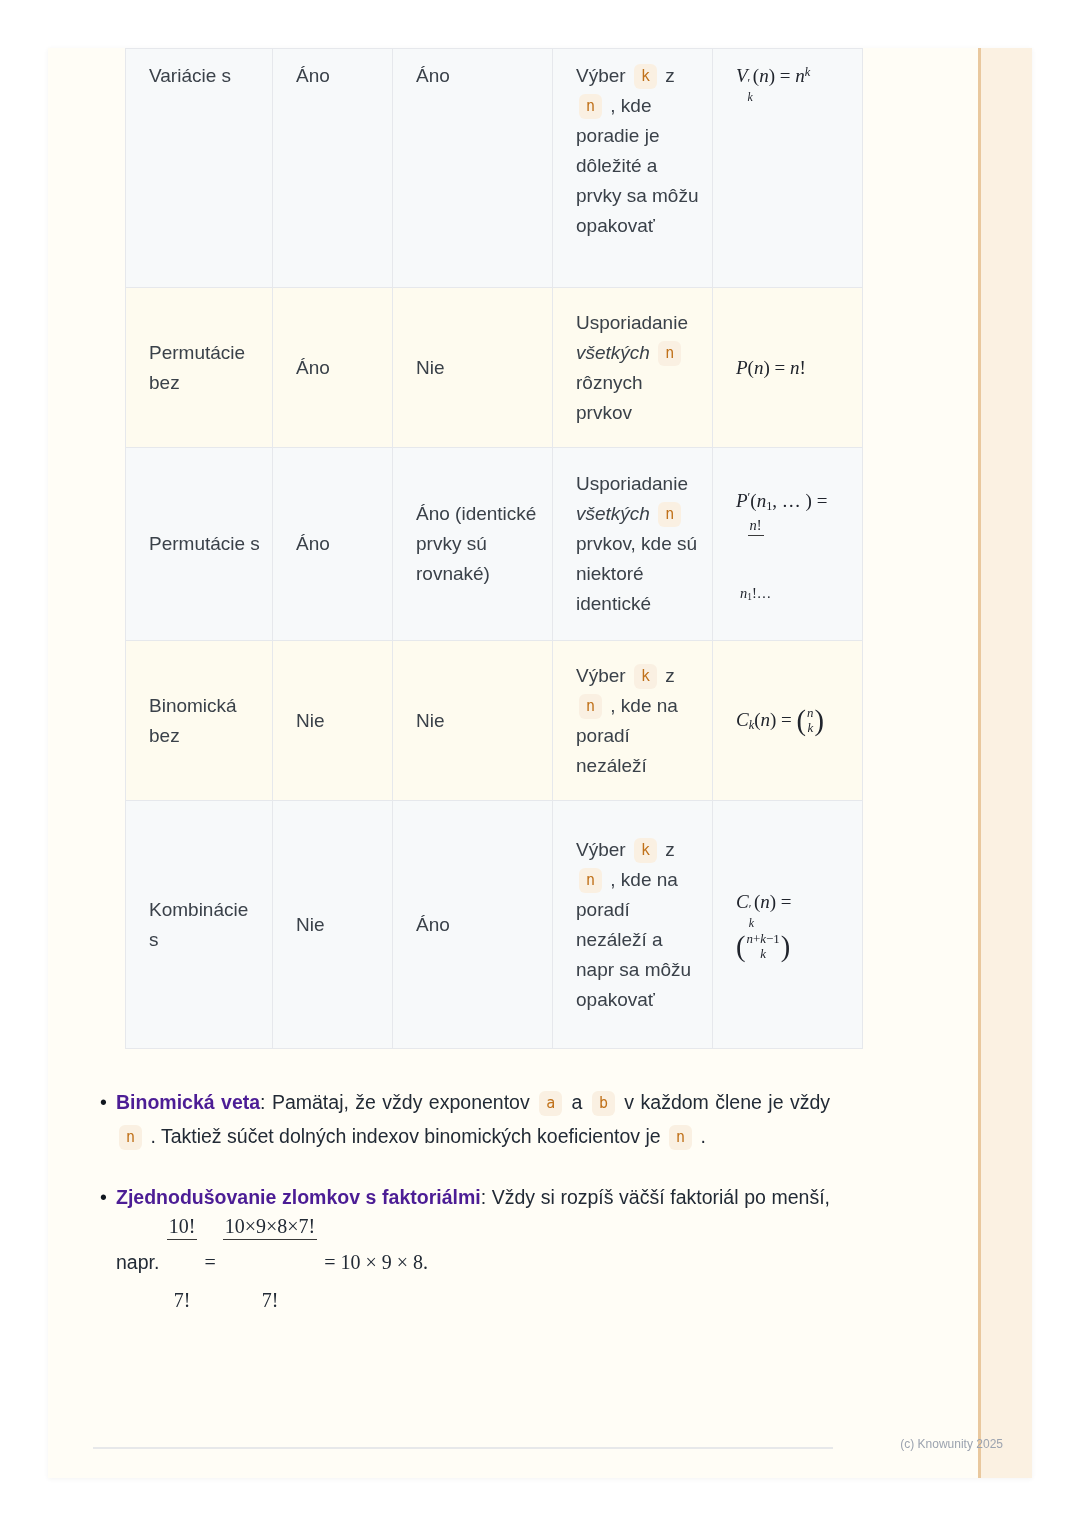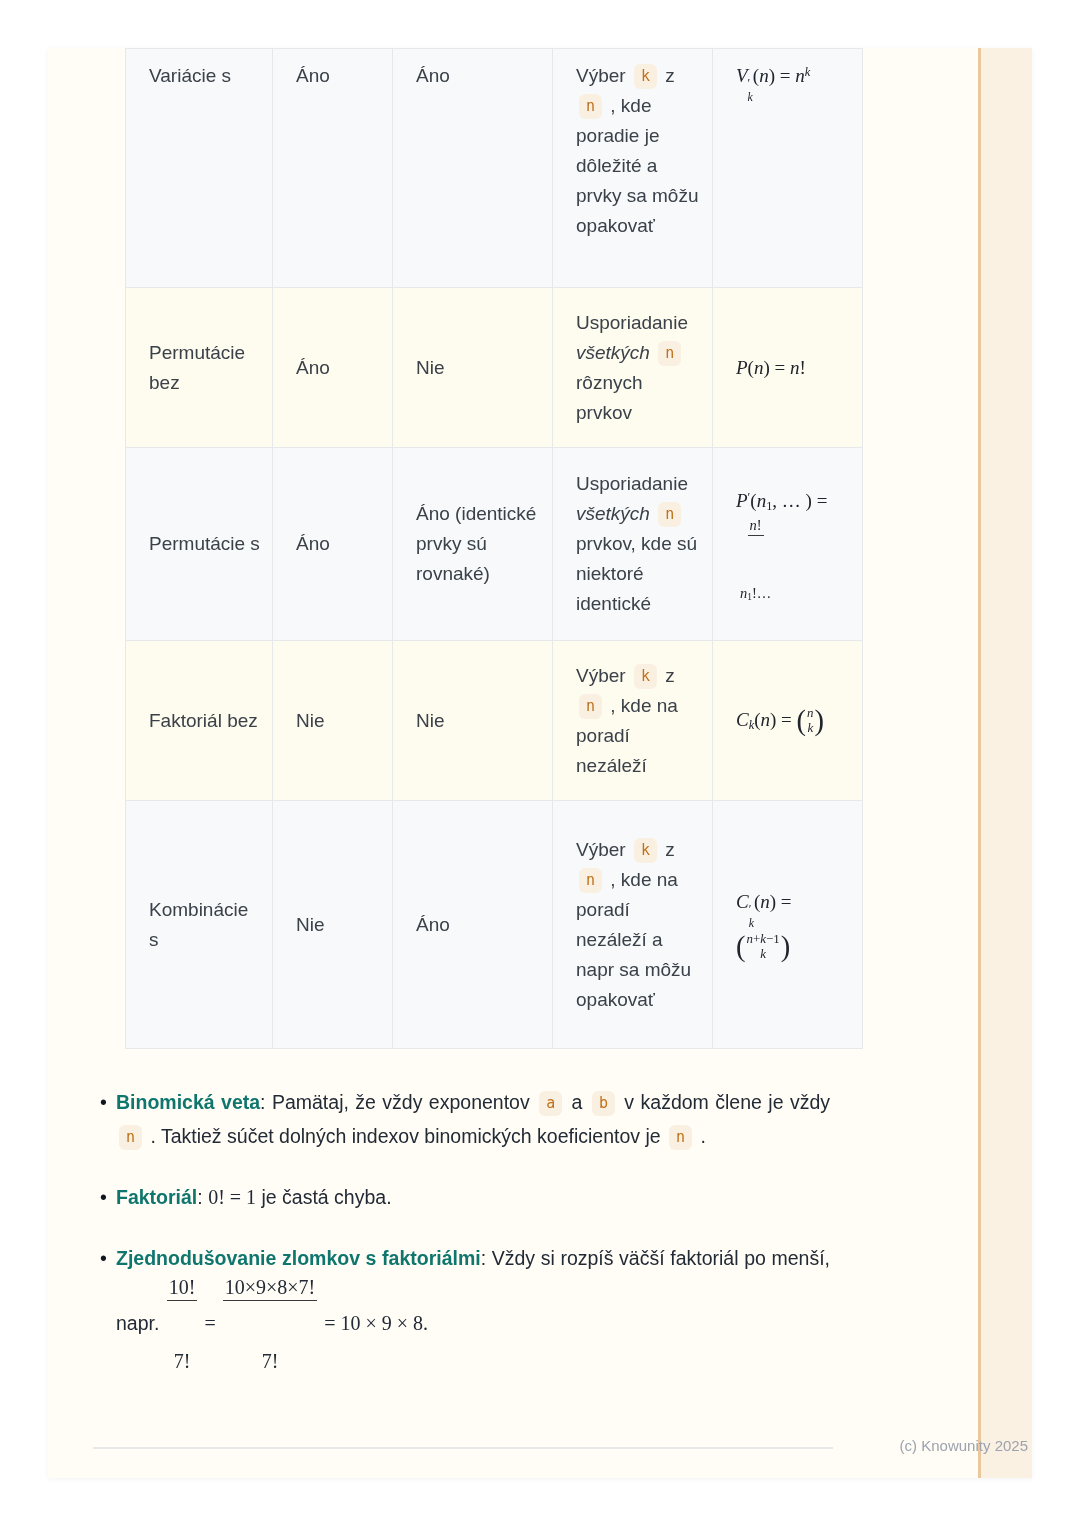--- a/index.html
+++ b/index.html
@@ -51,25 +51,25 @@
   .binom{display:inline-flex;align-items:center;vertical-align:middle;}
   .binom .paren{font-family:"Liberation Serif", serif;font-size:1.5em;line-height:0.85;}
   .binom .bcol{display:inline-flex;flex-direction:column;align-items:center;
                font-size:0.68em;line-height:1.15;padding:0 1px;}
 
   
   .notes{list-style:none;margin:36px 0 0;padding:0;color:#222A35;
          font-size:19.5px;line-height:34px;}
   .notes li{position:relative;margin:0 0 27px -9px;width:714px;text-align:justify;}
   .notes li::before{content:"•";position:absolute;left:-16px;top:0;color:#10161F;}
-  .notes strong{color:#0f766e;}
+  .notes strong{color:#4c1d95;}
   .notes .mr,.notes .mi{font-size:20px;}
 
   .divider{position:absolute;left:45px;top:1399px;width:740px;height:2px;background:#E7E8EA;}
-  .footer{position:absolute;top:1389px;right:4px;font-size:15px;color:#9CA3AF;z-index:2;}
+  .footer{position:absolute;top:1389px;right:29px;font-size:12px;color:#9CA3AF;z-index:2;}
 </style>
 </head>
 <body>
 
 <div class="page-card">
   <div class="edge-strip"></div>
 
   <div class="content">
     <table>
       <colgroup>
@@ -101,21 +101,21 @@
           <td>Permutácie s</td>
           <td>Áno</td>
           <td>Áno (identické prvky sú rovnaké)</td>
           <td><span>Usporiadanie </span><em>všetkých</em><span> </span><span class="code-badge">n</span><span> prvkov, kde sú niektoré identické</span></td>
           <td class="formula-cell"><span class="mi">P</span><sup><span class="mr">′</span></sup><span class="mr">(</span><span class="mi">n</span><sub><span class="mr">1</span></sub><span class="mr">, … ) =</span><br><span class="frac">
                 <span class="num"><span class="mi">n</span><span class="mr">!</span></span>
                 <span class="den"><span class="mi">n</span><sub><span class="mr">1</span></sub><span class="mr">!…</span></span>
               </span></td>
         </tr>
         <tr class="r4 bg-cream">
-          <td>Faktoriál bez</td>
+          <td>Binomická bez</td>
           <td>Nie</td>
           <td>Nie</td>
           <td><span>Výber </span><span class="code-badge">k</span><span> z </span><span class="code-badge">n</span><span> , kde na poradí nezáleží</span></td>
           <td class="formula-cell"><span class="mi">C</span><sub><span class="mi">k</span></sub><span class="mr">(</span><span class="mi">n</span><span class="mr">) = </span><span class="binom">
                 <span class="paren">(</span>
                 <span class="bcol">
                   <span><span class="mi">n</span></span>
                   <span><span class="mi">k</span></span>
                 </span>
                 <span class="paren">)</span>
@@ -136,21 +136,20 @@
                   <span><span class="mi">k</span></span>
                 </span>
                 <span class="paren">)</span>
               </span></td>
         </tr>
       </tbody>
     </table>
 
     <ul class="notes">
       <li><strong>Binomická veta</strong><span>: Pamätaj, že vždy exponentov </span><span class="code-badge">a</span><span> a </span><span class="code-badge">b</span><span> v každom člene je vždy </span><span class="code-badge">n</span><span> . Taktiež súčet dolných indexov binomických koeficientov je </span><span class="code-badge">n</span><span> .</span></li>
-      <li><strong>Faktoriál</strong><span>: </span><span class="mr">0! = 1</span><span> je častá chyba.</span></li>
       <li><strong>Zjednodušovanie zlomkov s faktoriálmi</strong><span>: Vždy si rozpíš väčší faktoriál po menší, napr. </span><span class="frac">
             <span class="num"><span class="mr">10!</span></span>
             <span class="den"><span class="mr">7!</span></span>
           </span><span class="mr"> = </span><span class="frac">
             <span class="num"><span class="mr">10×9×8×7!</span></span>
             <span class="den"><span class="mr">7!</span></span>
           </span><span class="mr"> = 10 × 9 × 8.</span></li>
     </ul>
   </div>
 

